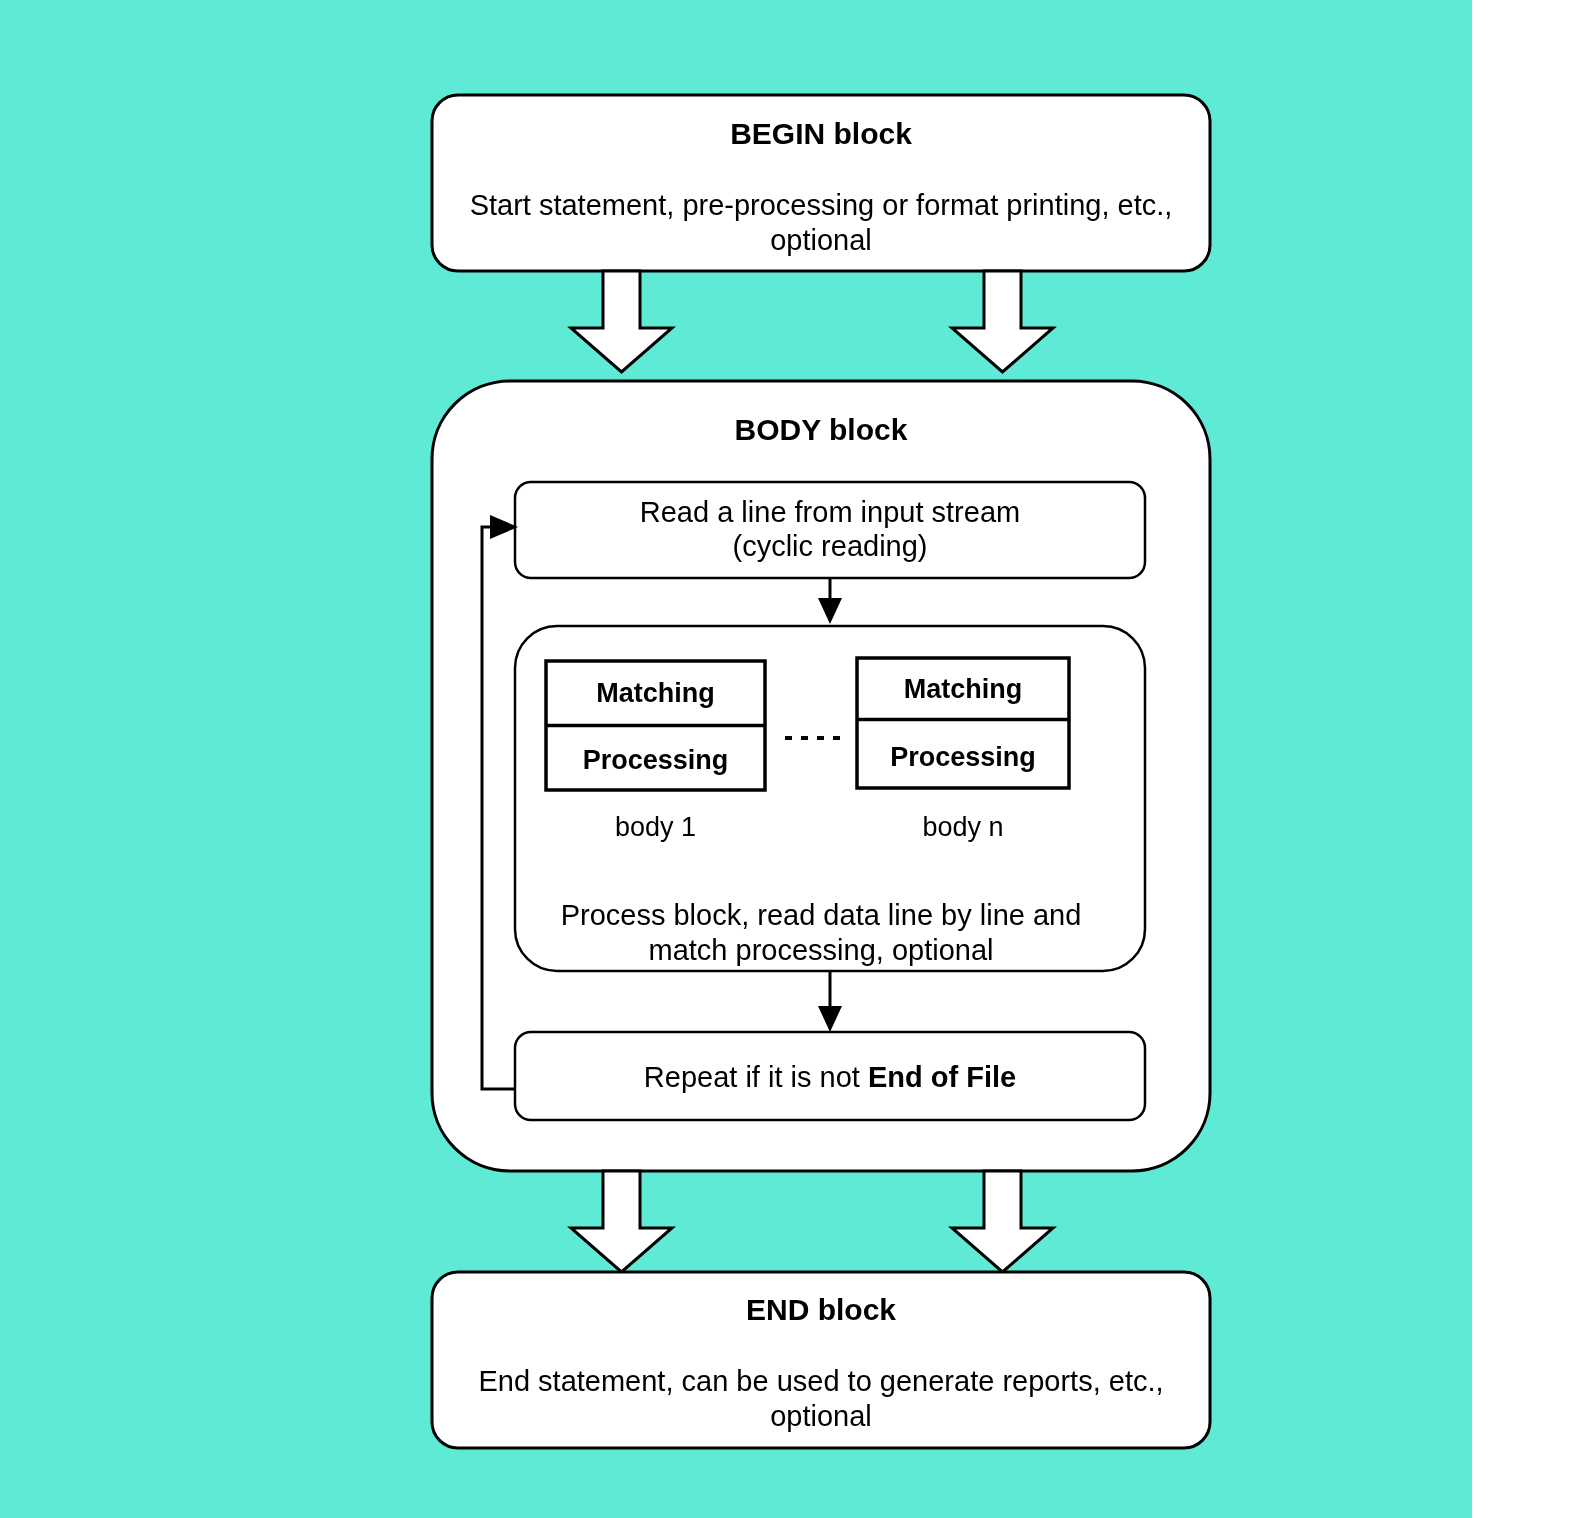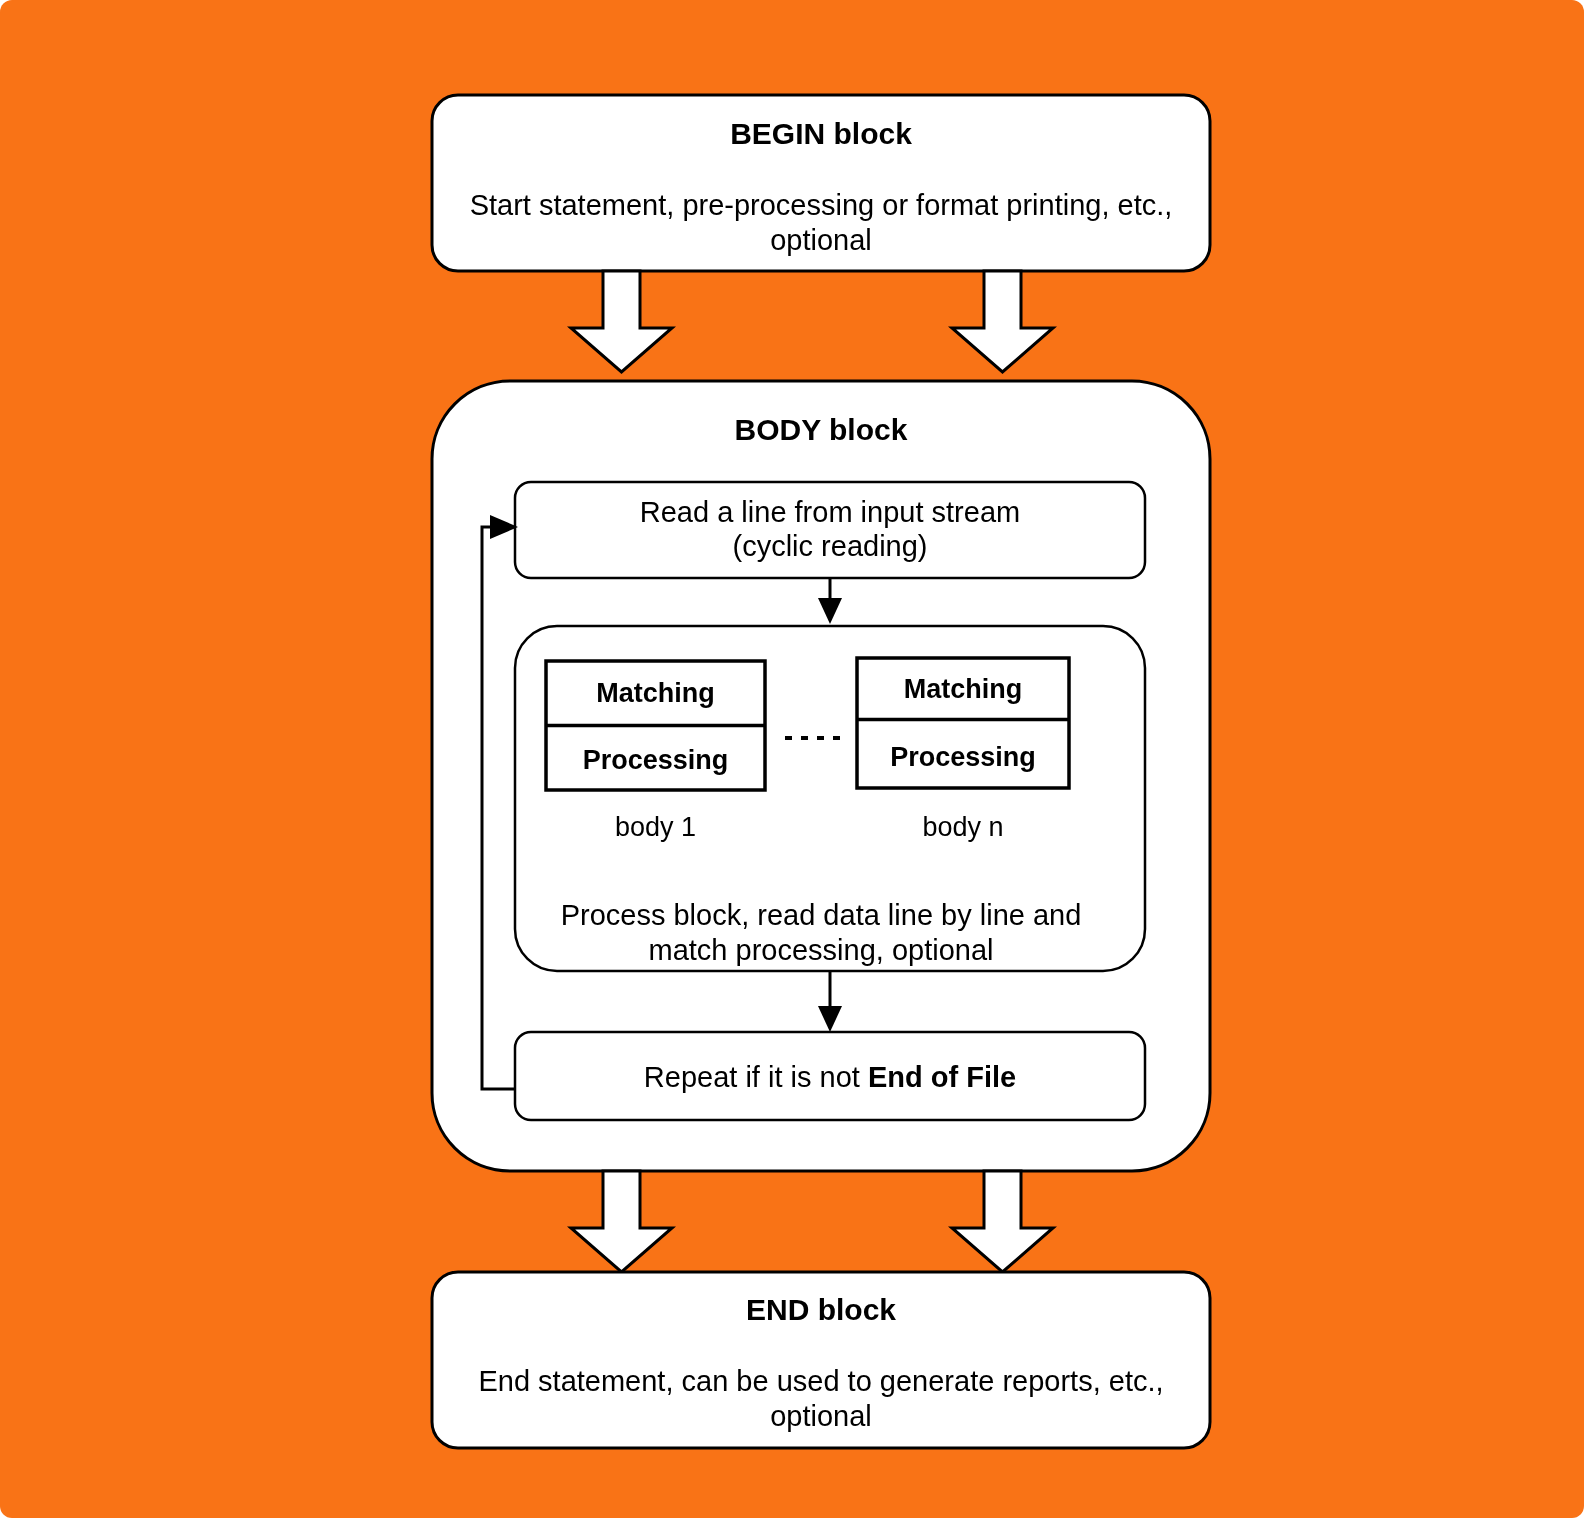--- a/index.html
+++ b/index.html
@@ -8,24 +8,23 @@
     background: #ffffff;
   }
   body {
     width: 1590px;
     height: 1518px;
     font-family: "Liberation Sans", sans-serif;
     overflow: hidden;
   }
   #diagram-root {
     position: relative;
-    width: 1584px;
+    width: 1472px;
     height: 1518px;
-    background: #f97316;
-    border-radius: 12px;
+    background: #5eead4;
   }
   svg.flow {
     position: absolute;
     left: 0;
     top: 0;
     width: 1590px;
     height: 1518px;
     display: block;
   }
   .shape {

